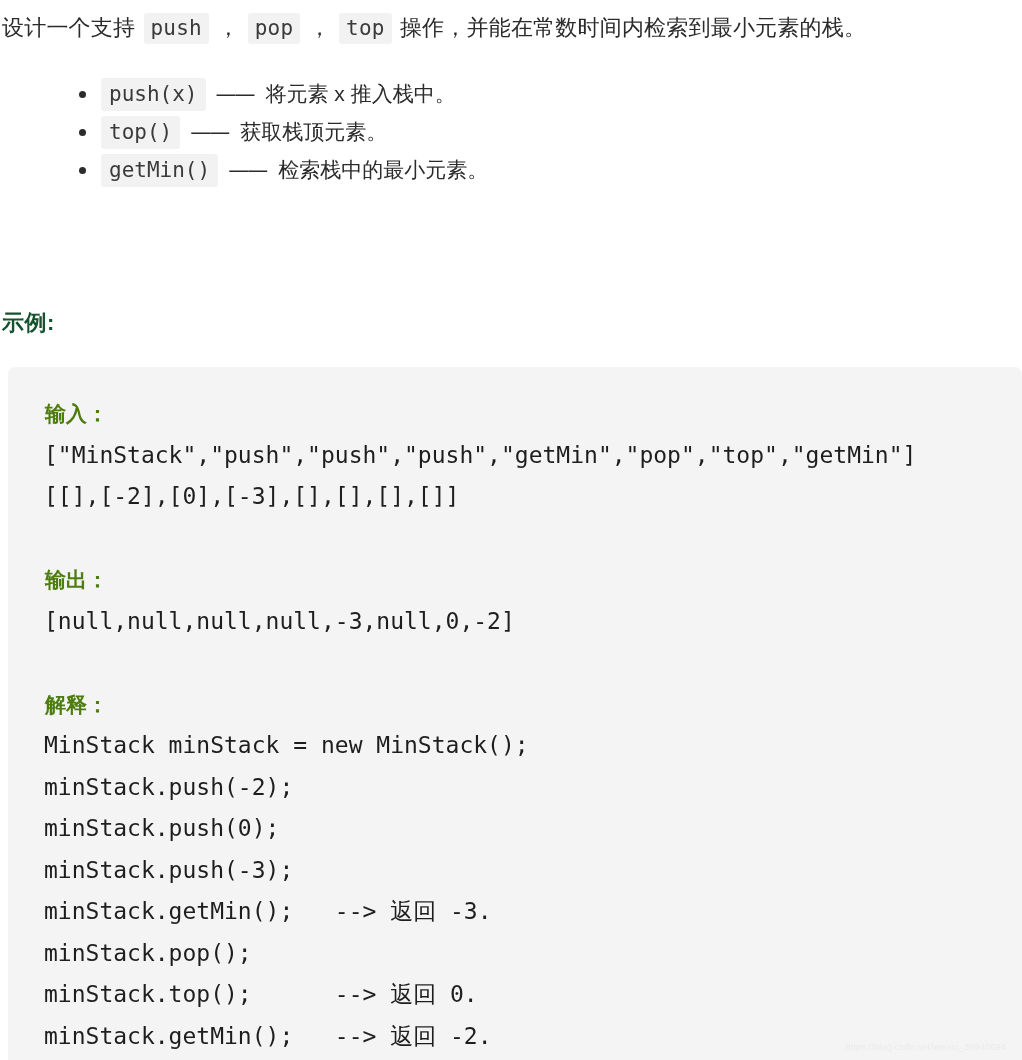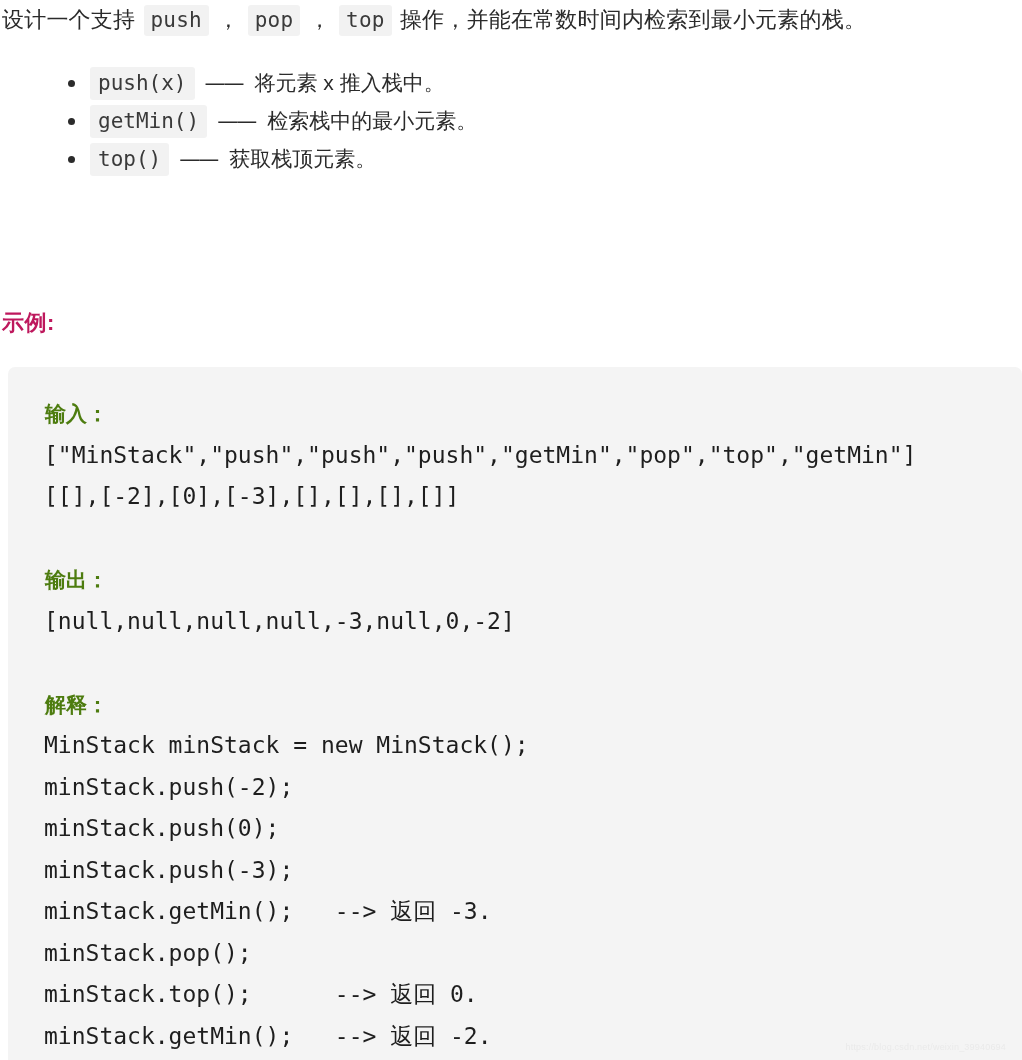--- a/index.html
+++ b/index.html
@@ -23,21 +23,21 @@
     height: 1060px;
   }
 
   
   .intro {
     position: absolute;
     left: 2px;
     top: 4px;
     width: 1018px;
     font-size: 22px;
-    line-height: 32px;
+    line-height: 48px;
     color: #2b2b2b;
     letter-spacing: 0.2px;
     white-space: nowrap;
   }
 
   
   .chip {
     font-family: "DejaVu Sans Mono", "Liberation Mono", monospace;
     background: #f2f2f2;
     color: #3a3a3a;
@@ -47,21 +47,21 @@
     margin: 0 2px;
   }
 
   
   .bullets {
     position: absolute;
     left: 0;
     top: 64px;
     width: 916px;
     list-style: none;
-    margin: 0;
+    margin: 11px;
     padding: 0;
   }
   .bullets li {
     position: relative;
     height: 38px;
     line-height: 38px;
     padding-left: 90px;
     font-size: 21px;
     color: #2b2b2b;
     white-space: nowrap;
@@ -91,21 +91,21 @@
     padding-left: 4px;
   }
 
   
   .example-heading {
     position: absolute;
     left: 2px;
     top: 308px;
     font-size: 22px;
     font-weight: bold;
-    color: #be185d;
+    color: #14532d;
     letter-spacing: 0.5px;
   }
 
   
   .codeblock {
     position: absolute;
     left: 8px;
     top: 367px;
     width: 1014px;
     height: 700px;
@@ -153,22 +153,22 @@
 </style>
 </head>
 <body>
 
 <div class="page">
 
   <div class="intro"><span>设计一个支持 </span><span class="chip">push</span><span> ， </span><span class="chip">pop</span><span> ， </span><span class="chip">top</span><span> 操作，并能在常数时间内检索到最小元素的栈。</span></div>
 
   <ul class="bullets">
     <li><span class="dot"></span><span class="chip">push(x)</span><span class="dash">——</span><span class="desc">将元素 x 推入栈中。</span></li>
+    <li><span class="dot"></span><span class="chip">top()</span><span class="dash">——</span><span class="desc">获取栈顶元素。</span></li>
     <li><span class="dot"></span><span class="chip">getMin()</span><span class="dash">——</span><span class="desc">检索栈中的最小元素。</span></li>
-    <li><span class="dot"></span><span class="chip">top()</span><span class="dash">——</span><span class="desc">获取栈顶元素。</span></li>
   </ul>
 
   <div class="example-heading">示例:</div>
 
   <div class="codeblock"><span class="head-line"><span class="lbl">输入：</span></span><span class="cline">["MinStack","push","push","push","getMin","pop","top","getMin"]</span><span class="cline">[[],[-2],[0],[-3],[],[],[],[]]</span><span class="cline blank"> </span><span class="head-line"><span class="lbl">输出：</span></span><span class="cline">[null,null,null,null,-3,null,0,-2]</span><span class="cline blank"> </span><span class="head-line"><span class="lbl">解释：</span></span><span class="cline">MinStack minStack = new MinStack();</span><span class="cline">minStack.push(-2);</span><span class="cline">minStack.push(0);</span><span class="cline">minStack.push(-3);</span><span class="cline">minStack.getMin();   --&gt; 返回 -3.</span><span class="cline">minStack.pop();</span><span class="cline">minStack.top();      --&gt; 返回 0.</span><span class="cline">minStack.getMin();   --&gt; 返回 -2.</span></div>
 
   <div class="watermark">https://blog.csdn.net/weixin_39940694</div>
 
 </div>
 

